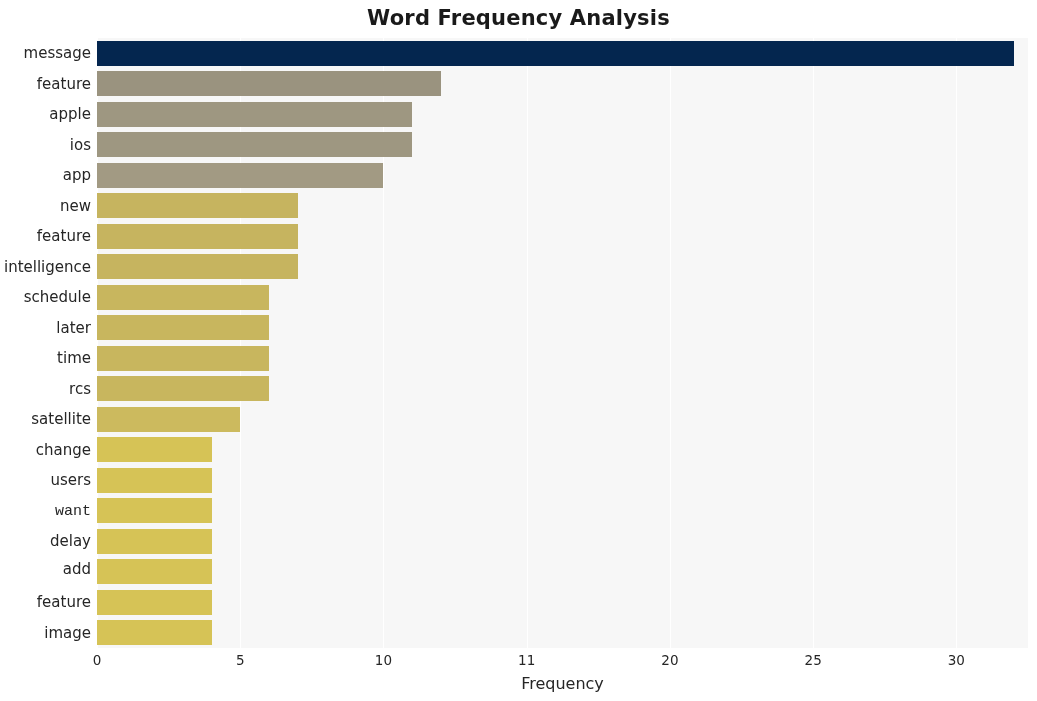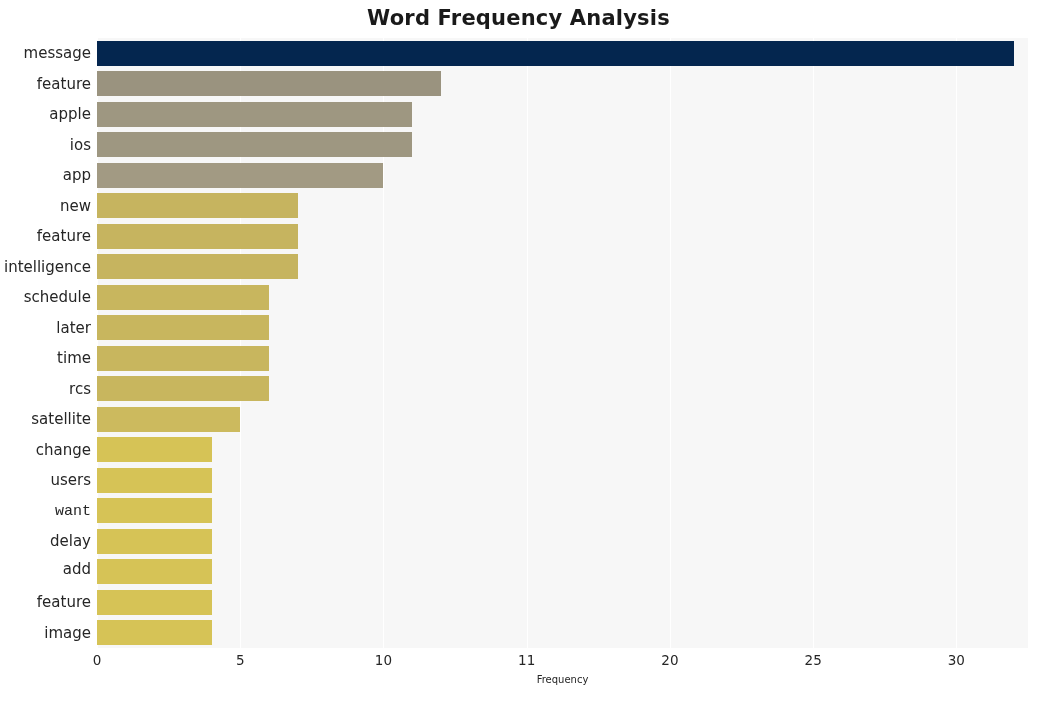--- a/index.html
+++ b/index.html
@@ -95,21 +95,21 @@
     transform: translateX(-50%);
     font-size: 13.5px;
     color: #262626;
   }
   .xlabel {
     position: absolute;
     left: 97px;
     top: 674px;
     width: 931px;
     text-align: center;
-    font-size: 10px;
+    font-size: 16px;
     color: #262626;
   }
 </style>
 </head>
 <body>
 
 <div class="figure">
 
   <div class="chart-title">Word Frequency Analysis</div>
 

